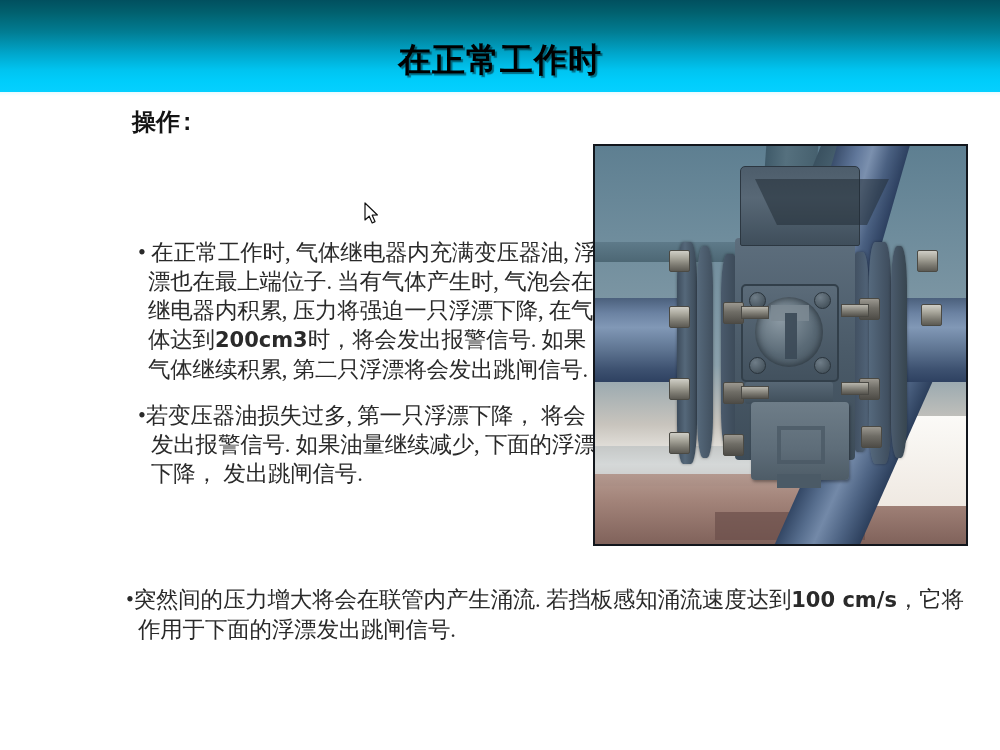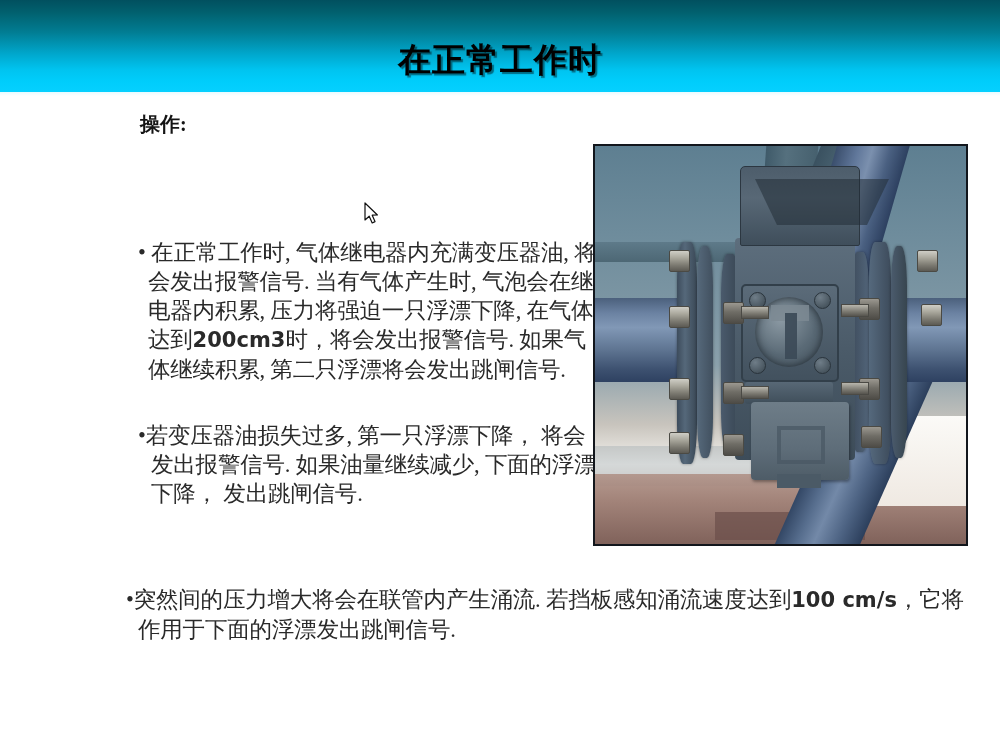--- a/index.html
+++ b/index.html
@@ -48,25 +48,25 @@
     line-height: 40px;
     color: #000000;
     text-shadow: 2px 2px 1px rgba(0,0,0,0.45);
     letter-spacing: 1px;
     white-space: nowrap;
   }
 
   
   #section-heading {
     position: absolute;
-    left: 140px;
+    left: 132px;
     top: 109px;
-    font-family: Liberation Serif, serif;
+    font-family: Liberation Mono, monospace;
     font-weight: bold;
-    font-size: 20px;
+    font-size: 24px;
     line-height: 30px;
     color: #141414;
   }
 
   .para {
     position: absolute;
     color: #2a2a2a;
     font-size: 22.5px;
     line-height: 29px;
     letter-spacing: -0.2px;
@@ -77,21 +77,20 @@
     width: 452px;
     text-indent: -10px;
     padding-left: 10px;
   }
   #para-2 {
     left: 138px;
     top: 401px;
     width: 452px;
     text-indent: -13px;
     padding-left: 13px;
-    margin-top: 20px;
   }
   #para-3 {
     left: 126px;
     top: 585px;
     width: 830px;
     text-indent: -12px;
     padding-left: 12px;
   }
   .latin {
     font-family: "DejaVu Sans", "Liberation Sans", sans-serif;
@@ -327,21 +326,21 @@
 </style>
 </head>
 <body>
 
 <div id="header-banner"></div>
 <div id="header-underline"></div>
 <div id="slide-title">在正常工作时</div>
 
 <div id="section-heading">操作:</div>
 
-<div class="para" id="para-1"><span>•</span><span> 在正常工作时, 气体继电器内充满变压器油, 将会发出报警信号. 当有气体产生时, 气泡会在继电器内积累, 压力将强迫一只浮漂下降, 在气体达到</span><span class="latin">200cm3</span><span>时，将会发出报警信号. 如果气体继续积累, 第二只浮漂将会发出跳闸信号.</span></div>
+<div class="para" id="para-1"><span>•</span><span> 在正常工作时, 气体继电器内充满变压器油, 浮漂也在最上端位子. 当有气体产生时, 气泡会在继电器内积累, 压力将强迫一只浮漂下降, 在气体达到</span><span class="latin">200cm3</span><span>时，将会发出报警信号. 如果气体继续积累, 第二只浮漂将会发出跳闸信号.</span></div>
 
 <div class="para" id="para-2"><span>•</span><span>若变压器油损失过多, 第一只浮漂下降， 将会发出报警信号. 如果油量继续减少, 下面的浮漂下降， 发出跳闸信号.</span></div>
 
 <div class="para" id="para-3"><span>•</span><span>突然间的压力增大将会在联管内产生涌流. 若挡板感知涌流速度达到</span><span class="latin">100 cm/s</span><span>，它将作用于下面的浮漂发出跳闸信号.</span></div>
 
 <div id="photo-frame">
   <div id="photo-canvas">
 
     <div class="bg-sky"></div>
     <div class="girder-v"></div>

